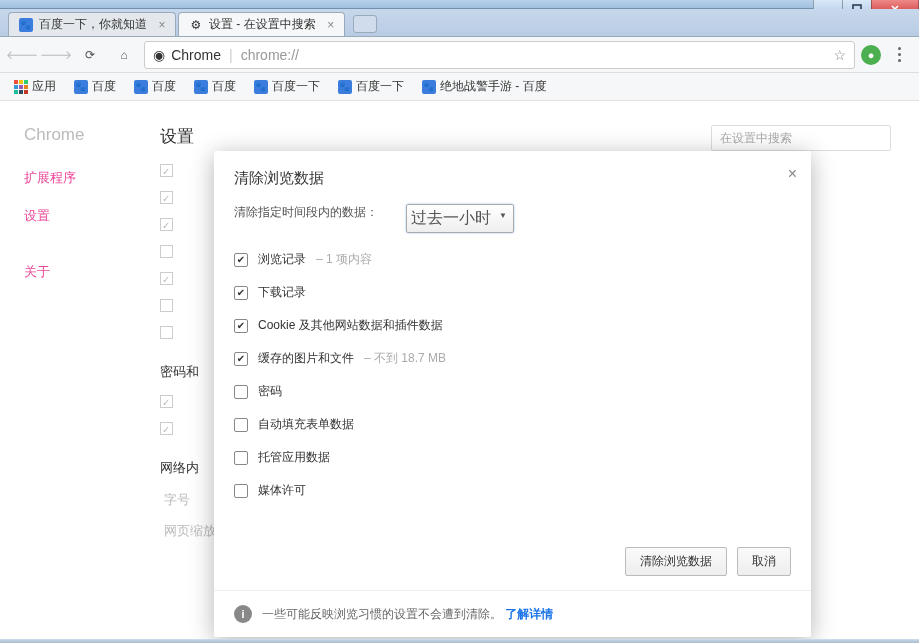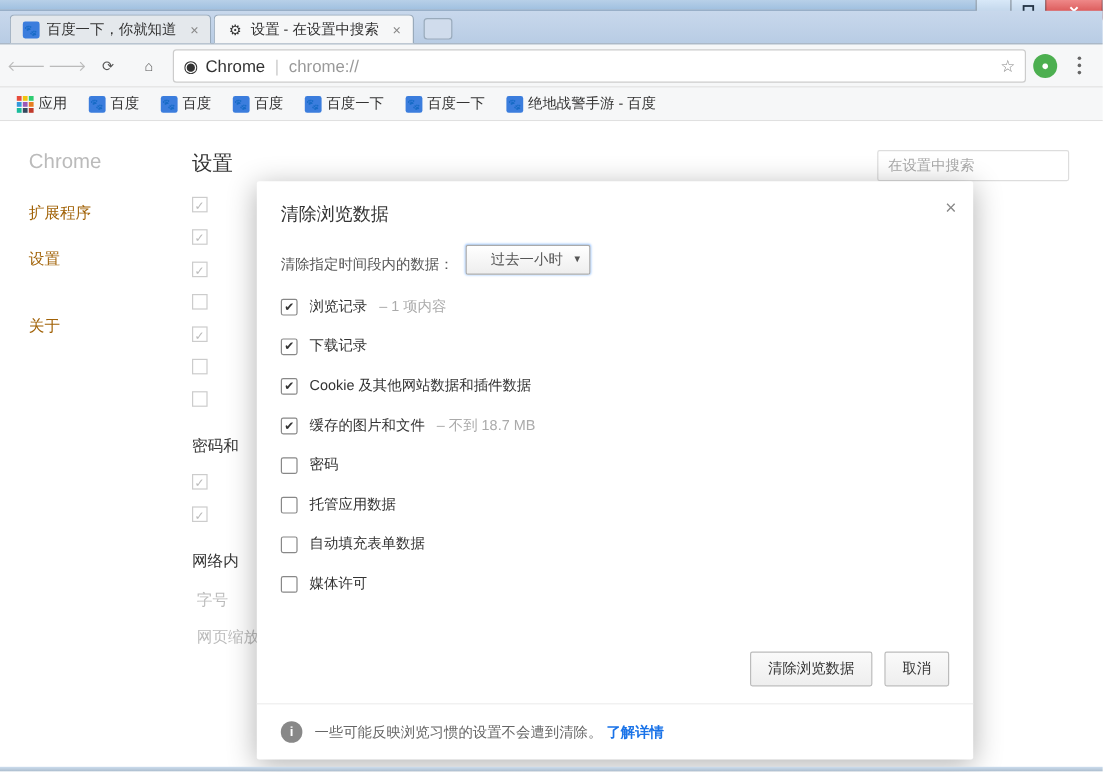--- a/index.html
+++ b/index.html
@@ -41,40 +41,40 @@
 .paw { width:14px; height:14px; background:#3b7ddd; border-radius:2px; display:inline-flex; align-items:center; justify-content:center; color:#fff; font-size:9px; }
 .apps-icon { width:14px; height:14px; display:grid; grid-template-columns:repeat(3,4px); grid-template-rows:repeat(3,4px); gap:1px; }
 .apps-icon i:nth-child(1){background:#e74c3c;} .apps-icon i:nth-child(2){background:#f1c40f;} .apps-icon i:nth-child(3){background:#2ecc71;}
 .apps-icon i:nth-child(4){background:#3498db;} .apps-icon i:nth-child(5){background:#9b59b6;} .apps-icon i:nth-child(6){background:#e67e22;}
 .apps-icon i:nth-child(7){background:#1abc9c;} .apps-icon i:nth-child(8){background:#34495e;} .apps-icon i:nth-child(9){background:#c0392b;}
 
 
 .page { position:relative; height:calc(643px - 9px - 28px - 36px - 28px); background:#fff; }
 .settings-sidebar { position:absolute; left:24px; top:24px; width:110px; }
 .settings-sidebar h1 { font-size:17px; font-weight:normal; color:#bbb; margin-bottom:24px; }
-.settings-sidebar .navitem { color:#a16207; font-size:13px; margin-bottom:20px; }
+.settings-sidebar .navitem { color:#ec4899; font-size:13px; margin-bottom:20px; }
 .settings-main { margin-left:160px; padding-top:24px; }
 .settings-main h2 { font-size:17px; font-weight:normal; color:#333; margin-bottom:16px; }
-.search-box { position:absolute; right:28px; top:24px; width:160px; height:26px; border:1px solid #ddd; border-radius:2px; padding:0 8px; color:#aaa; display:flex; align-items:center; font-size:12px; }
+.search-box { position:absolute; right:28px; top:24px; width:180px; height:26px; border:1px solid #ddd; border-radius:2px; padding:0 8px; color:#aaa; display:flex; align-items:center; font-size:12px; }
 .dim-row { display:flex; align-items:center; gap:8px; color:#bbb; font-size:13px; margin-bottom:14px; }
 .dim-check { width:13px; height:13px; border:1px solid #ccc; background:#fff; }
 .dim-check.checked::after { content:"✓"; color:#bbb; font-size:10px; position:relative; top:-2px; left:1px; }
 .section-h { color:#333; font-size:13px; margin:24px 0 14px; }
 .sub-row { display:flex; align-items:center; gap:10px; color:#bbb; font-size:13px; margin-bottom:12px; padding-left:4px;}
 .sel-dim { border:1px solid #ddd; padding:2px 20px 2px 8px; color:#bbb; position:relative; font-size:12px;}
 .sel-dim::after { content:"▾"; position:absolute; right:6px; color:#bbb; }
 
 
 .modal-backdrop { position:absolute; inset:0; }
 .modal { position:absolute; left:214px; top:50px; width:597px; background:#fff; box-shadow:0 4px 24px rgba(0,0,0,0.3); border-radius:2px; }
 .modal-header { padding:18px 20px 10px; font-size:15px; color:#333; position:relative; }
 .modal-close { position:absolute; right:14px; top:14px; color:#888; font-size:16px; cursor:pointer; }
 .modal-body { padding:6px 20px 18px; }
-.time-row { font-size:12px; color:#555; display:flex; align-items:flex-end; gap:10px; margin-bottom:18px; }
-.time-select { border:1px solid #aaa; background:linear-gradient(#fff,#eee); padding:3px 22px 3px 20px; font-size:12px; position:relative; border-radius:2px; box-shadow:0 0 2px #8bf; }
+.time-row { font-size:12px; color:#555; display:flex; align-items:flex-start; gap:28px; margin-bottom:18px; }
+.time-select { border:1px solid #aaa; background:linear-gradient(#fff,#eee); padding:3px 22px 3px 4px; font-size:16px; position:relative; border-radius:2px; box-shadow:0 0 2px #8bf; }
 .time-select::after { content:"▼"; font-size:8px; position:absolute; right:6px; top:6px; color:#555; }
 .check-row { display:flex; align-items:center; gap:10px; font-size:12px; color:#333; margin-bottom:16px; }
 .check-row .sub { color:#aaa;text-align:right; }
 .chk { width:14px; height:14px; border:1px solid #888; border-radius:2px; background:#fff; display:inline-flex; align-items:center; justify-content:center; }
 .chk.checked { background:#fff; }
 .chk.checked::after { content:"✔"; font-size:10px; color:#333; }
 .modal-footer { padding:14px 20px; display:flex; justify-content:flex-end; gap:10px; }
 .btn { border:1px solid #bbb; background:linear-gradient(#fafafa,#eee); padding:5px 14px; font-size:12px; border-radius:2px; cursor:pointer; color:#333; }
 .modal-info { border-top:1px solid #eee; padding:14px 20px; display:flex; align-items:center; gap:10px; font-size:12px; color:#666; }
 .info-icon { width:18px; height:18px; border-radius:50%; background:#888; color:#fff; display:flex; align-items:center; justify-content:center; font-size:11px; font-weight:bold; }
@@ -271,25 +271,25 @@
               <span class="chk checked"></span>
               <span>缓存的图片和文件</span>
               <span class="sub">– 不到 18.7 MB</span>
             </div>
             <div class="check-row">
               <span class="chk"></span>
               <span>密码</span>
             </div>
             <div class="check-row">
               <span class="chk"></span>
+              <span>自动填充表单数据</span>
+            </div>
+            <div class="check-row">
+              <span class="chk"></span>
               <span>托管应用数据</span>
-            </div>
-            <div class="check-row">
-              <span class="chk"></span>
-              <span>自动填充表单数据</span>
             </div>
             <div class="check-row">
               <span class="chk"></span>
               <span>媒体许可</span>
             </div>
           </div>
       </div>
       <div class="modal-footer">
         <button class="btn">清除浏览数据</button>
         <button class="btn">取消</button>

